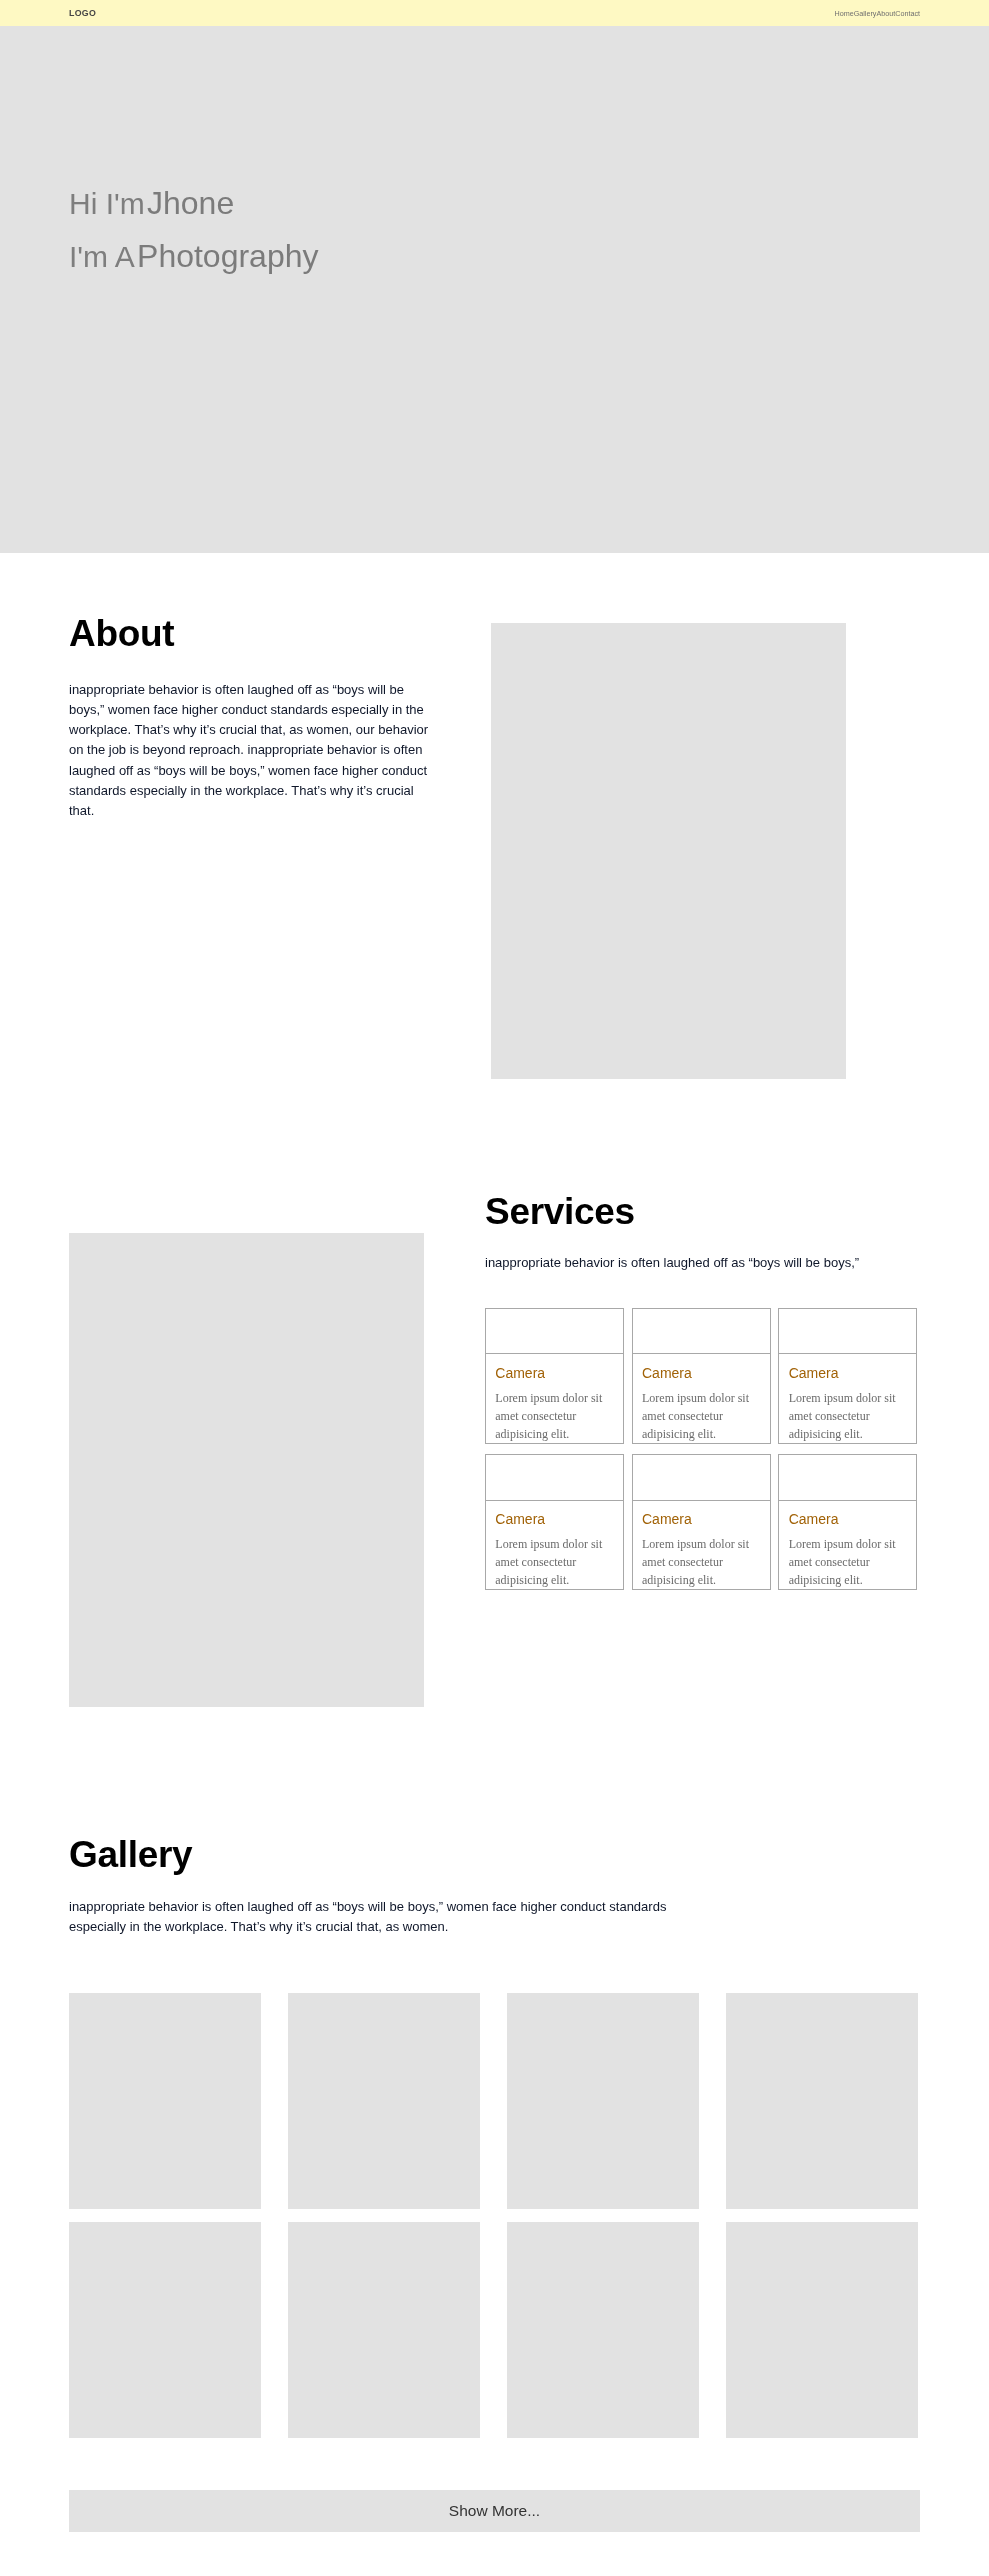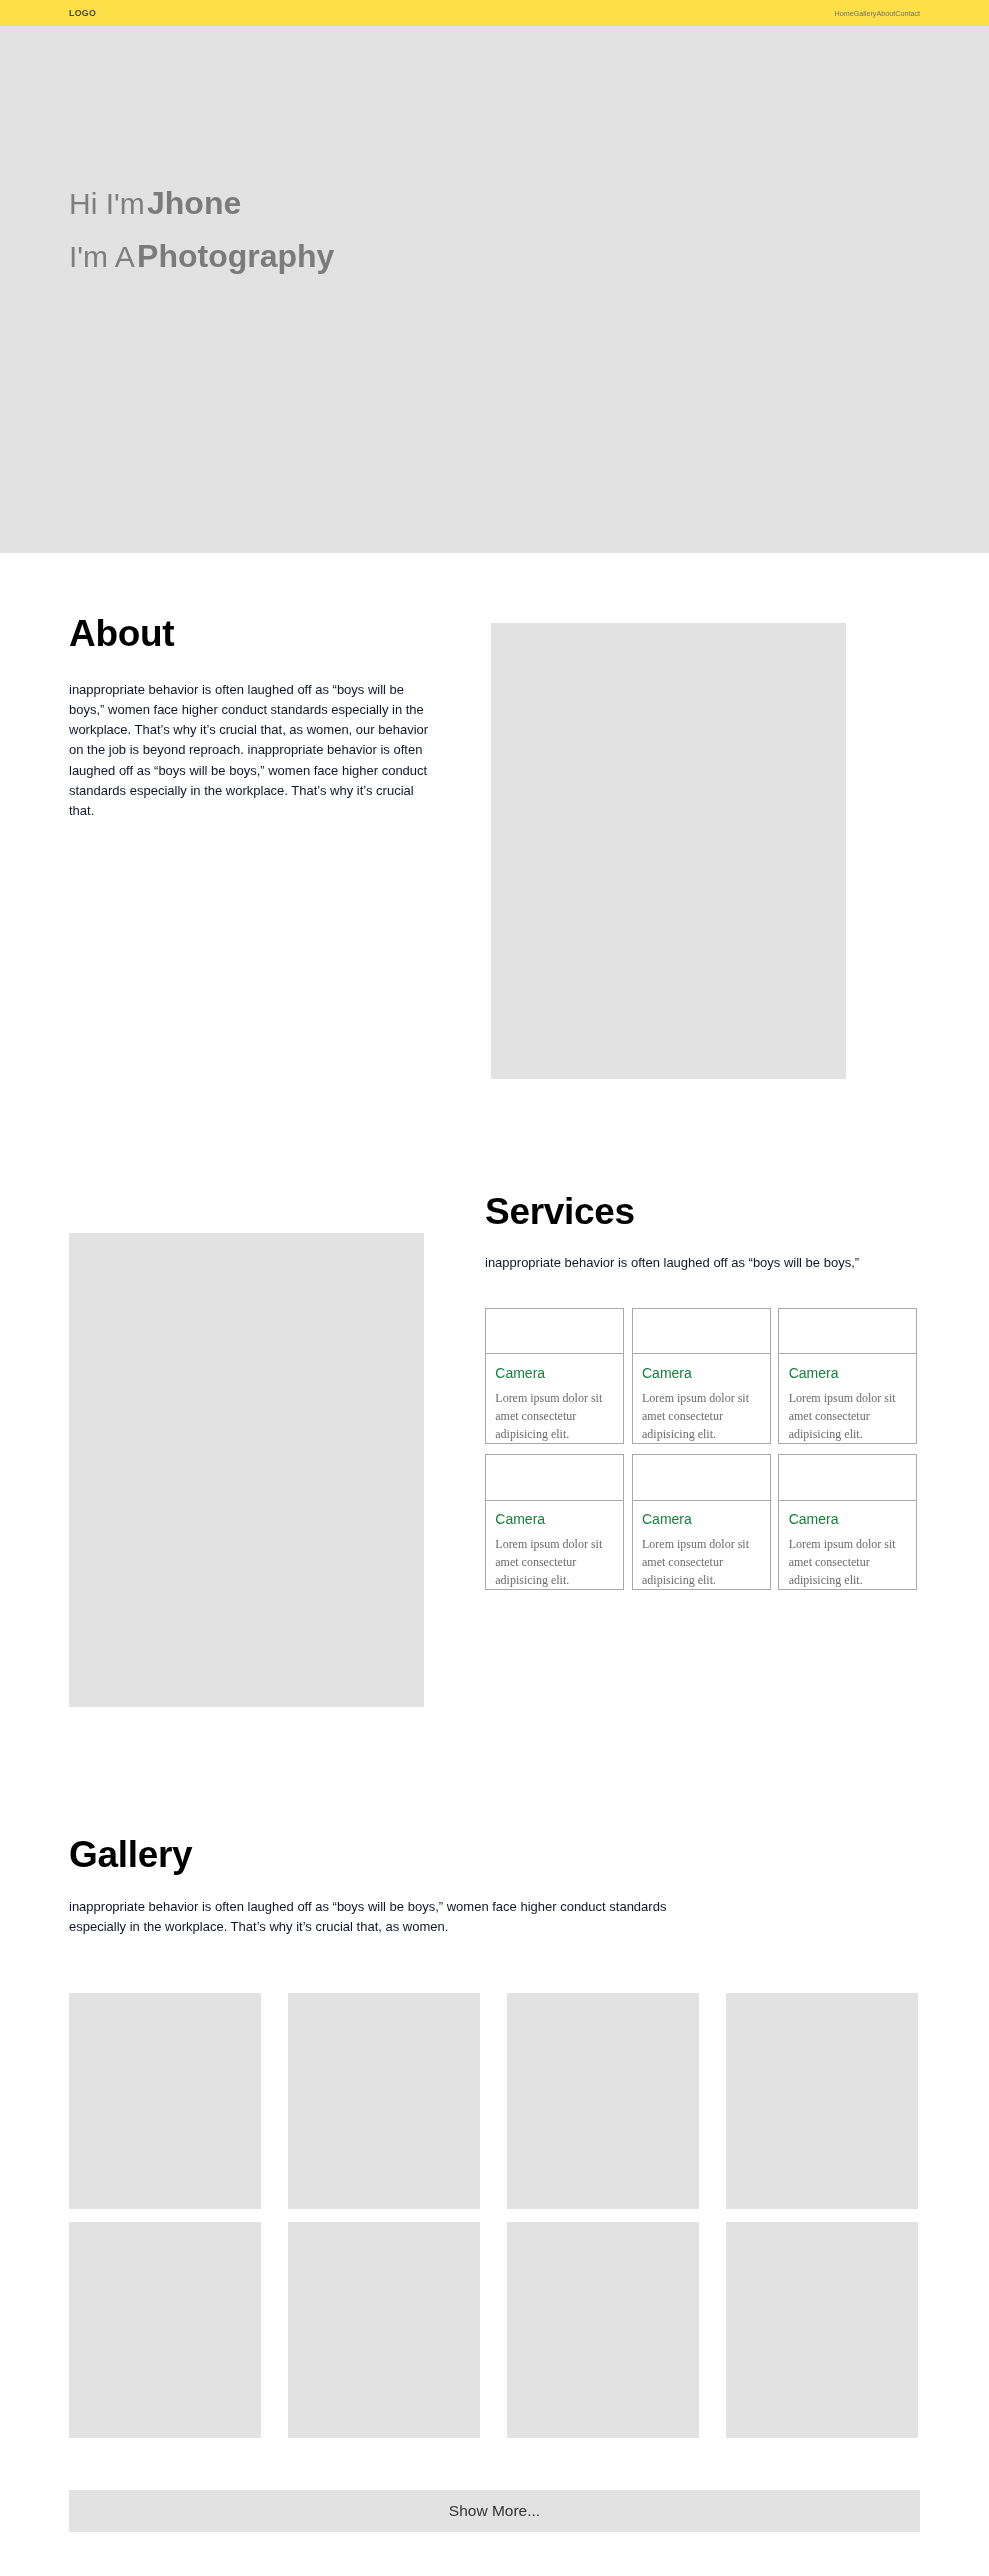--- a/index.html
+++ b/index.html
@@ -8,21 +8,21 @@
     width: 989px;
     background: #ffffff;
     font-family: "Liberation Sans", sans-serif;
   }
 
   body { width: 989px; min-height: 3440px; position: relative; overflow-x: hidden; }
 
   
   .site-header {
     height: 27px;
-    background: #fde047;
+    background: #fef9c3;
     display: flex;
     align-items: center;
     justify-content: space-between;
     padding: 0 69px 0 69px;
     border-bottom: 0.5px solid #e2e2e2;
   }
   .logo {
     font-family: "Liberation Sans Narrow", "Liberation Sans", sans-serif;
     font-weight: bold;
     font-size: 8.8px;
@@ -55,21 +55,21 @@
     line-height: 1.0;
   }
   .hero-line-1 { margin-bottom: 20.6px; }
   .hero-pre {
     font-size: 30px;
     font-weight: normal;
     color: #7e7e7e;
   }
   .hero-strong {
     font-size: 32px;
-    font-weight: bold;
+    font-weight: normal;
     color: #7b7b7b;
     text-align: right;
   }
   .sec-title {
     font-family: "Liberation Sans Narrow", "Liberation Sans", sans-serif;
     font-weight: bold;
     font-size: 37px;
     color: #000000;
     line-height: 1.0;
     letter-spacing: -0.3px;
@@ -113,21 +113,21 @@
   .card-img {
     height: 61px;
     border-bottom: 0.5px solid #a8a8a8;
     background: #ffffff;
   }
   .card-body { padding: 11.3px 9.3px 0 9.3px; }
   .card-title {
     font-family: "Liberation Sans Narrow", "Liberation Sans", sans-serif;
     font-weight: normal;
     font-size: 14px;
-    color: #15803d;
+    color: #a16207;
     line-height: 1;
     margin-bottom: 9.3px;
   }
   .card-text {
     font-family: Liberation Serif, serif;
     font-size: 12px;
     color: #6b6b6b;
     line-height: 1.5;
   }
 

